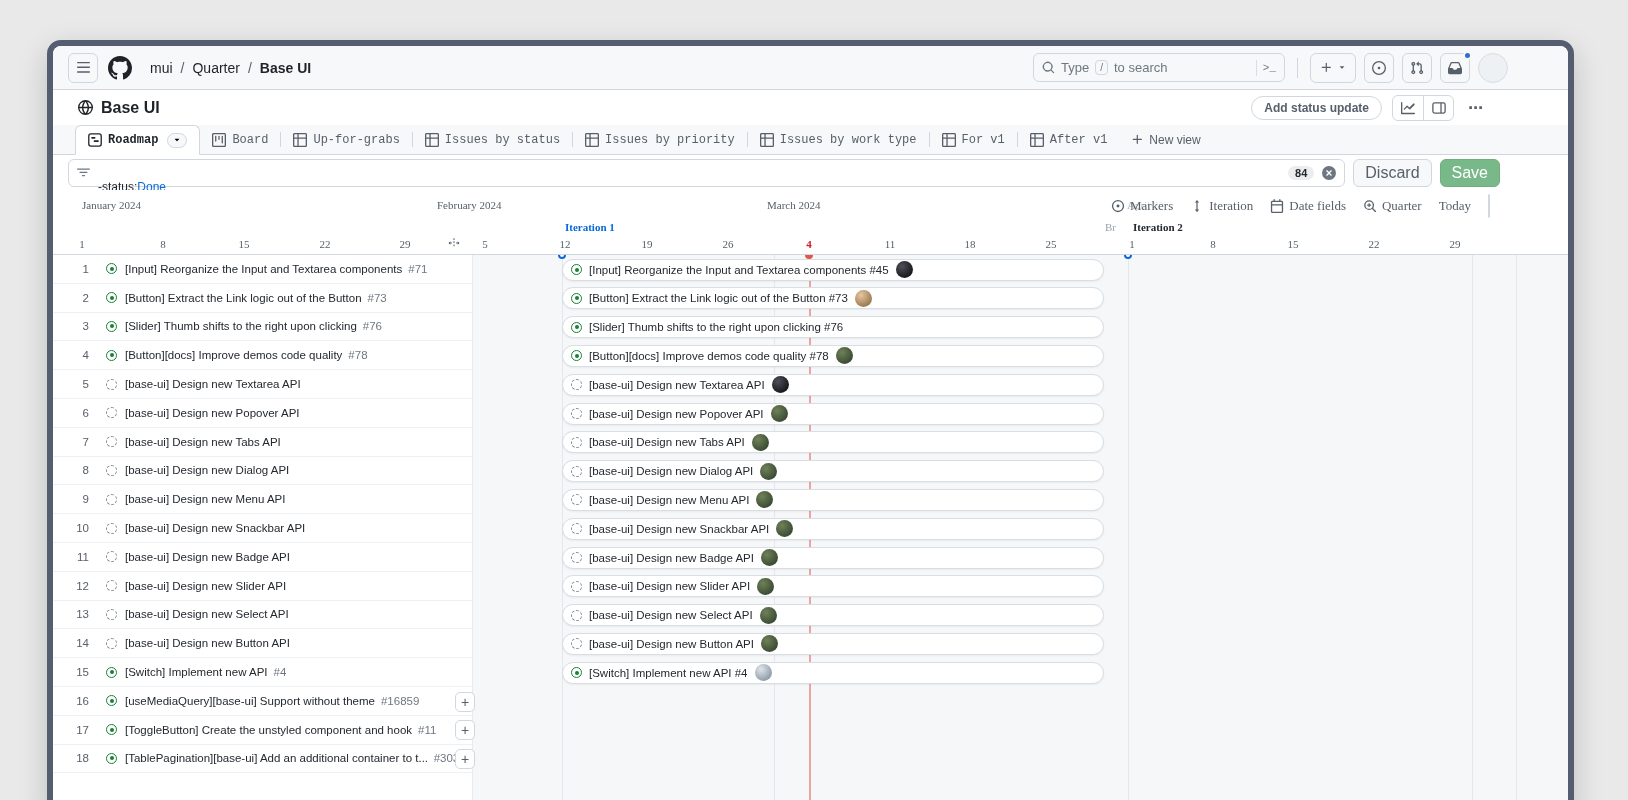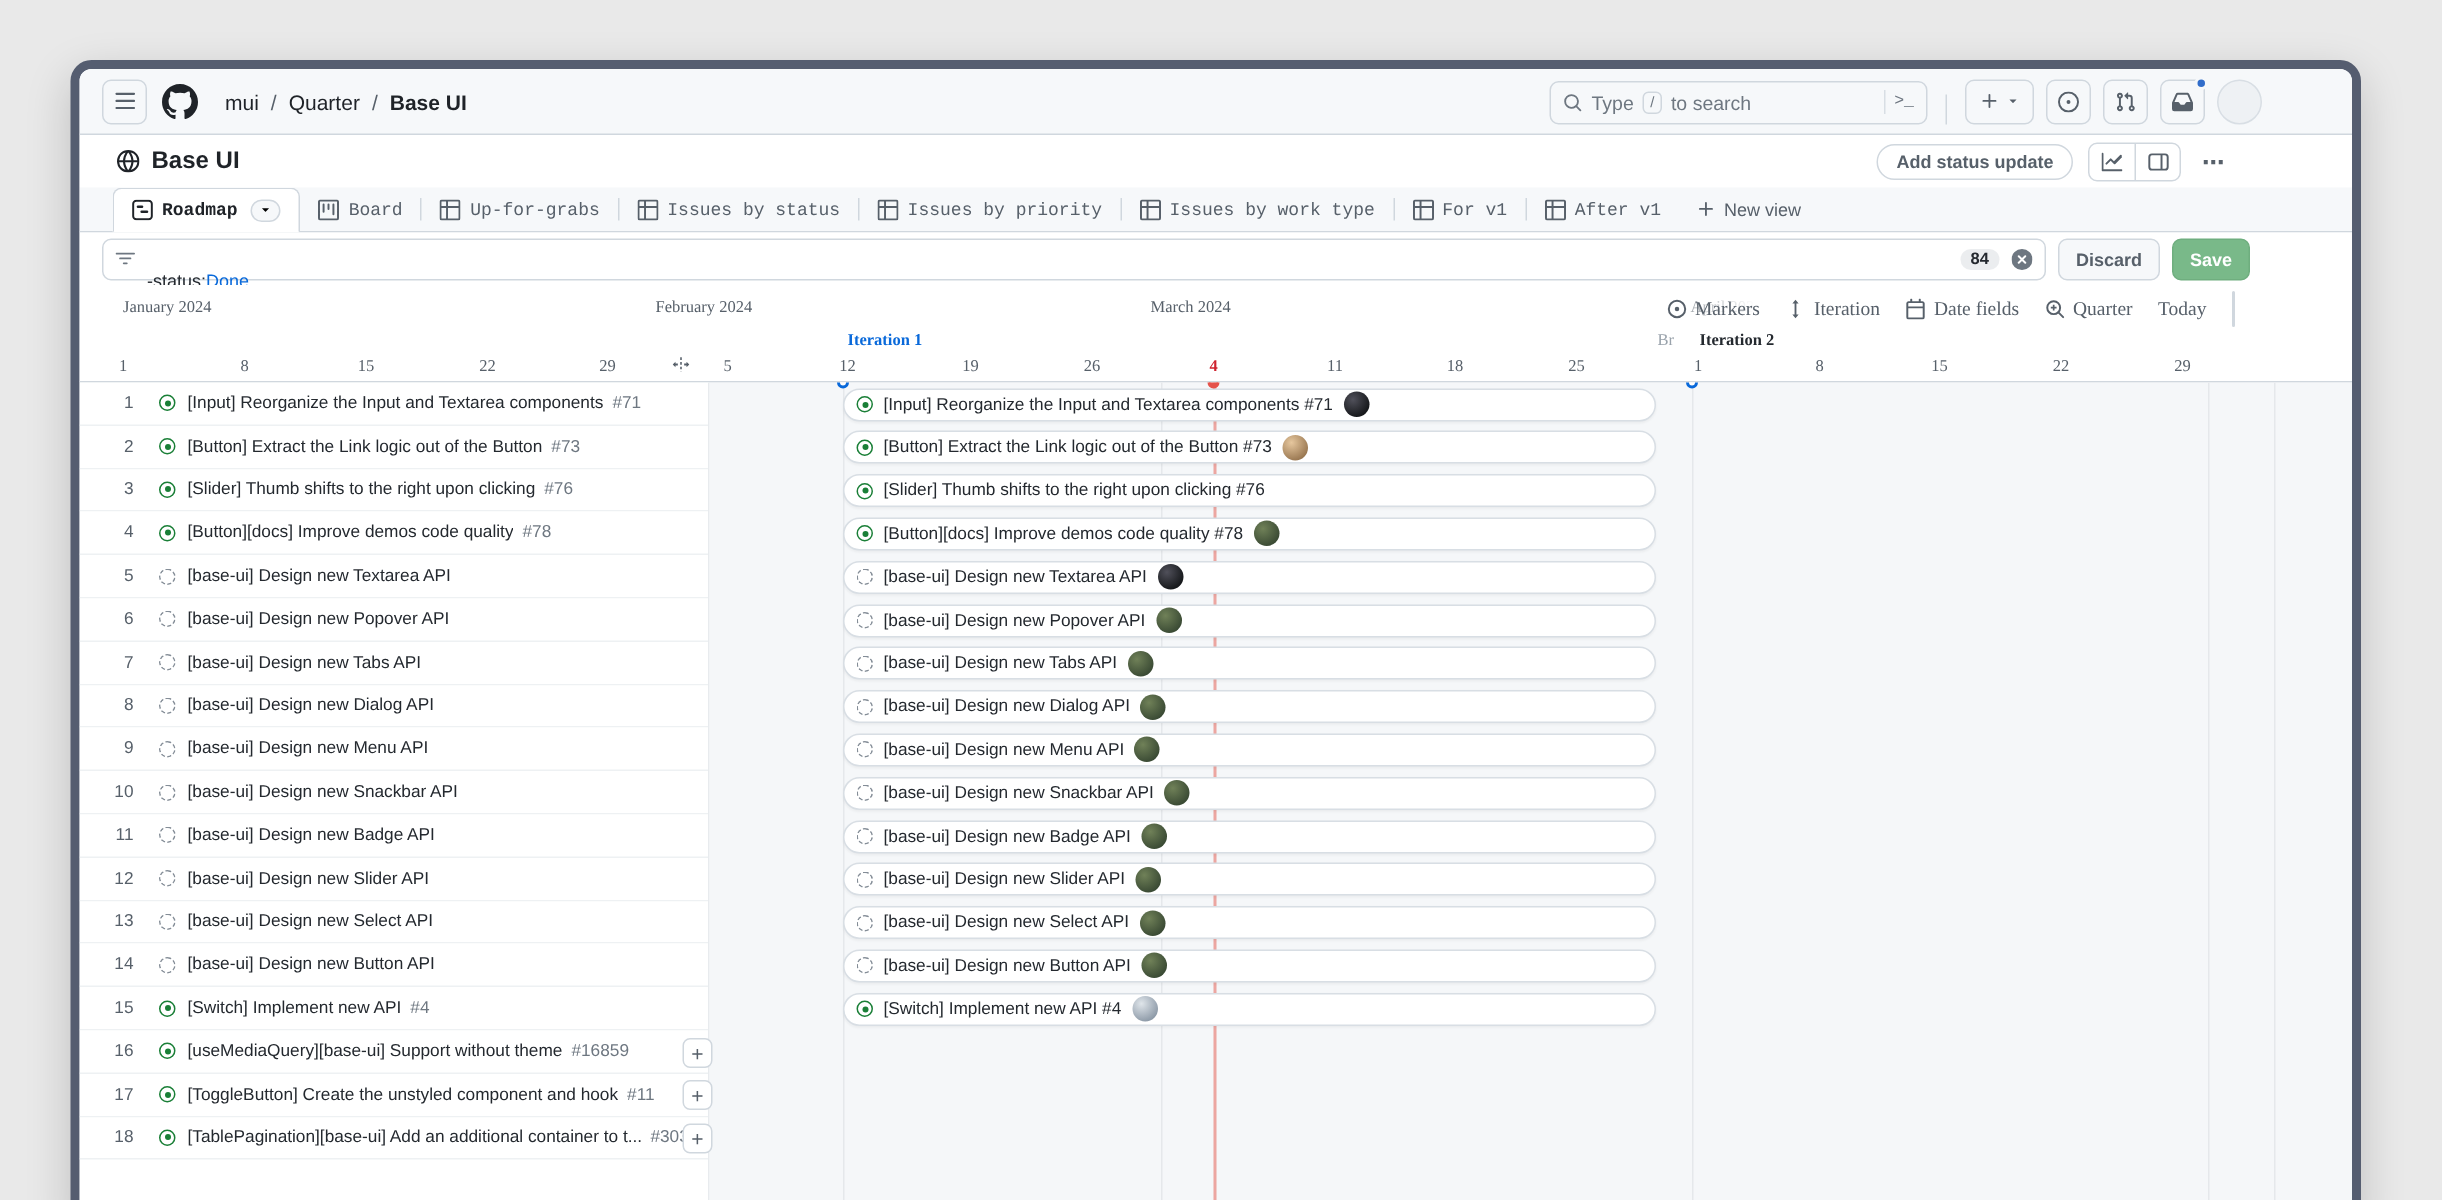--- a/index.html
+++ b/index.html
@@ -13,21 +13,21 @@
   
   .gh-header { height:44px; background:#f6f8fa; border-bottom:1px solid #d0d7de;
                display:flex; align-items:center; padding:0 60px 0 15px; gap:10px; }
   .sq-btn { height:30px; min-width:30px; border:1px solid #d0d7de; border-radius:6px;
             display:inline-flex; align-items:center; justify-content:center; color:#57606a;
             background:transparent; position:relative; }
   .gh-logo { width:32px; height:32px; color:#1f2328; display:flex; align-items:center; }
   .crumbs { display:flex; align-items:center; gap:8px; font-size:14px; color:#1f2328; }
   .crumb-sep { color:#57606a; }
   .crumb-last { font-weight:700; }
-  .hd-right { margin-left:auto; display:flex; align-items:flex-end; gap:8px; }
+  .hd-right { margin-left:auto; display:flex; align-items:center; gap:8px; }
   .searchbox { width:252px; height:29px; border:1px solid #d0d7de; border-radius:6px;
                display:flex; align-items:center; padding:0 8px; gap:6px; color:#6e7781; font-size:13px; }
   .slashkey { border:1px solid #d0d7de; border-radius:4px; font-size:10px; padding:0 4px; line-height:13px; color:#6e7781; }
   .search-spacer { flex:1; }
   .search-div { width:1px; height:16px; background:#d8dee4; }
   .term { font-family:"Liberation Mono","DejaVu Sans Mono",monospace; font-size:11px; color:#6e7781; }
   .vdiv { width:1px; height:20px; background:#d0d7de; margin:0 4px; }
   .notif-dot { position:absolute; top:-3px; right:-3px; width:9px; height:9px; border-radius:50%;
                background:#316dca; border:2px solid #f6f8fa; }
   .avatar32 { width:30px; height:30px; border-radius:50%; background:#eef1f4; border:1px solid #d8dee4; }
@@ -59,21 +59,21 @@
   
   .filter-row { height:35px; display:flex; align-items:center; gap:8px; padding:0 68px 0 15px; background:#fff; }
   .filter-input { flex:1; height:28px; border:1px solid #d0d7de; border-radius:6px; background:#fff;
                   display:flex; align-items:center; gap:8px; padding:0 8px; font-size:12px; }
   .f-prefix { color:#24292f; }
   .f-value { color:#0969da; }
   .f-spacer { flex:1; }
   .count-badge { background:rgba(175,184,193,.25); border-radius:10px; font-size:11px; font-weight:700;
                  padding:1px 7px; color:#24292f; }
   .btn { height:28px; border:1px solid #d0d7de; border-radius:6px; background:#f6f8fa;
-         font-size:12px; font-weight:700; color:#57606a; padding:0 11px; display:flex; align-items:center; }
+         font-size:16px; font-weight:400; color:#57606a; padding:0 11px; display:flex; align-items:center; }
   .btn.save { background:#79b989; border-color:#6fae7f; color:#fff; }
 
   
   .tl-header { position:relative; height:65px; background:#fff; border-bottom:1px solid #d0d7de;font-family:Liberation Serif, serif; }
   .mlabel { position:absolute; top:9px; font-size:11px; color:#57606a; white-space:nowrap; }
   .itlabel { position:absolute; top:31px; font-size:11px; font-weight:700; white-space:nowrap; }
   .itlabel.blue { color:#0969da; } .itlabel.muted { color:#9aa3ac; font-weight:400; } .itlabel.dark { color:#24292f; }
   .dlabel { position:absolute; top:48px; font-size:11px; color:#57606a; transform:translateX(-50%); }
   .dlabel.today { color:#cf222e; font-weight:700; }
   .tl-controls { position:absolute; left:1037px; right:78px; top:3px; height:26px;
@@ -551,21 +551,21 @@
             <span class="rnum">18</span>
             <span class="ic-open"></span>
             <span class="rtitle">[TablePagination][base-ui] Add an additional container to t...</span>
             <span class="rissue">#30331</span>
           </div>
         </div>
     </div>
     <div class="bars">
         <div class="gbar" style="top: 3.5px; left: 509px; width: 542px;">
           <span class="ic-open"></span>
-          <span class="btitle">[Input] Reorganize the Input and Textarea components #71</span>
+          <span class="btitle">[Input] Reorganize the Input and Textarea components #45</span>
           <span class="avatar av-dark"></span>
         </div>
         <div class="gbar" style="top: 32.3px; left: 509px; width: 542px;">
           <span class="ic-open"></span>
           <span class="btitle">[Button] Extract the Link logic out of the Button #73</span>
           <span class="avatar av-person"></span>
         </div>
         <div class="gbar" style="top: 61.1px; left: 509px; width: 542px;">
           <span class="ic-open"></span>
           <span class="btitle">[Slider] Thumb shifts to the right upon clicking #76</span>

